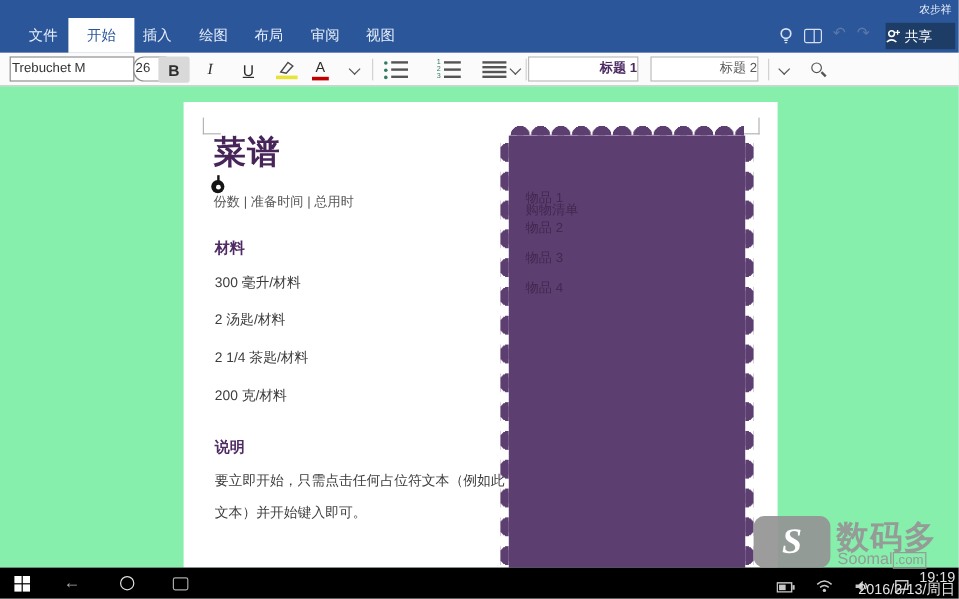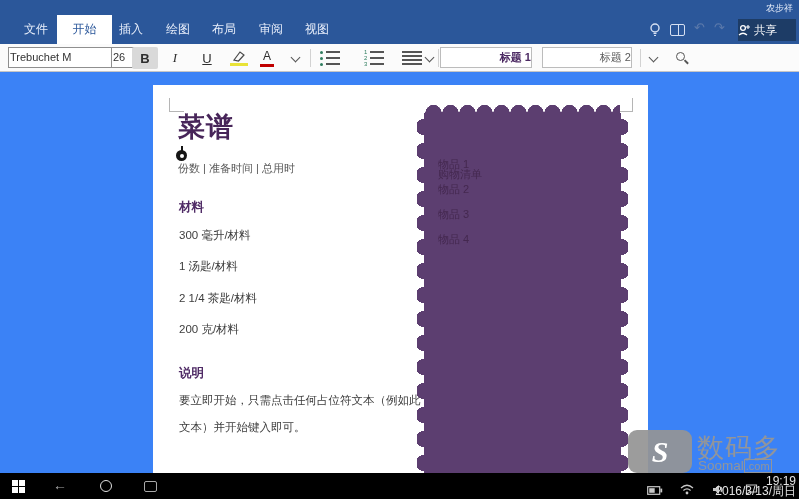--- a/index.html
+++ b/index.html
@@ -22,21 +22,21 @@
   .bulb{ left:648px; } .bookmode{ left:670px; width:15px; height:12px; border:1.5px solid #d6e0f2; border-radius:2px; top:9px;}
   .bookmode::after{ content:""; position:absolute; left:50%; top:0; bottom:0; width:1.5px; background:#d6e0f2; }
   .undo-ic{ left:694px; color:#5b79ab; font-size:13px; top:5px;} .redo-ic{ left:714px; color:#5b79ab; font-size:13px; top:5px;}
   .share-btn { position:absolute; left:738px; top:4px; width:58px; height:22px; background:#1d3c66; color:#fff;
     font-size:11.5px; display:flex; align-items:center; justify-content:flex-start; gap:4px; }
 
   
   .toolbar { position:absolute; left:0; top:44px; width:799px; height:28px; background:#fbfbfb; border-bottom:1px solid #c6c6c6; }
   .inputbox { position:absolute; top:3px; height:21px; background:#fff; border:1px solid #8f8f8f; font-size:11px; color:#333;
     line-height:19px; padding-left:1px; }
-  .fontname { left:8px; width:104px; } .fontsize { left:111px; width:35px; }
+  .fontname { left:8px; width:104px; } .fontsize { left:111px; width:35px;border-radius:9px; }
   .tb-btn { position:absolute; top:3px; height:22px; display:flex; align-items:center; justify-content:center; font-size:13px; color:#2e2e2e; }
   .btn-bold { left:132px; width:26px; background:#d9d9d9; border-radius:2px; font-weight:bold; }
   .btn-italic { left:164px; width:22px; font-family:"Liberation Serif", serif; font-style:italic; }
   .btn-underline { left:196px; width:22px; text-decoration:underline; }
   .btn-pen { left:226px; width:26px; flex-direction:column; }
   .pen-bar { width:18px; height:3.5px; background:#e9e337; margin-top:1px; }
   .btn-fontcolor { left:256px; width:22px; flex-direction:column; font-size:12px; }
   .red-bar { width:14px; height:3.5px; background:#c00000; margin-top:1px; }
   .chev { position:absolute; width:7px; height:7px; border-right:1.5px solid #555; border-bottom:1.5px solid #555; transform:rotate(45deg); }
   .chev1 { left:292px; top:10px; } .chev2 { left:426px; top:10px; } .chev3 { left:650px; top:10px; }
@@ -49,21 +49,21 @@
   .lnum { font-size:6px; color:#2f7d5f; line-height:3px; }
   .lline { height:1.5px; background:#555; flex:1; }
   .aline { height:1.5px; background:#555; width:100%; }
   .stylebox { position:absolute; top:3px; height:21px; background:#fff; border:1px solid #bcbcbc; font-size:11px; line-height:19px; padding-left:9px;text-align:right; }
   .style1 { left:440px; width:92px; color:#4c2a63; font-weight:bold; }
   .style2 { left:542px; width:90px; color:#595959; }
   .search-ico { position:absolute; left:676px; top:8px; width:9px; height:9px; border:1.5px solid #555; border-radius:50%; }
   .search-ico::after { content:""; position:absolute; left:7px; top:8px; width:5px; height:1.5px; background:#555; transform:rotate(45deg); }
 
   
-  .docarea { position:absolute; left:0; top:72px; width:799px; height:401px; background:#3b82f6; }
+  .docarea { position:absolute; left:0; top:72px; width:799px; height:401px; background:#86efac; }
   .page { position:absolute; left:153px; top:13px; width:495px; height:388px; background:#ffffff; }
   .cmark { position:absolute; width:15px; height:14px; }
   .cm-tl { left:16px; top:13px; border-left:1px solid #b5b5b5; border-bottom:1px solid #b5b5b5; }
   .cm-tr { left:465px; top:13px; border-right:1px solid #b5b5b5; border-bottom:1px solid #b5b5b5; }
 
   .doc-h1 { position:absolute; left:25px; top:24px; font-size:27px; font-weight:bold; color:#472559; letter-spacing:1px; }
   .gripper { position:absolute; left:23px; top:61px; width:12px; height:16px; }
   .gripper .stem { position:absolute; left:5px; top:0; width:2px; height:5px; background:#151515; }
   .gripper .ball { position:absolute; left:0; top:4px; width:11px; height:11px; background:#151515; border-radius:50%; }
   .gripper .ball::after { content:""; position:absolute; left:3.5px; top:3.5px; width:4px; height:4px; background:#fff; border-radius:50%; }
@@ -88,21 +88,21 @@
     background-size:7px 24px; background-repeat:repeat-y; }
   .shop-title { position:absolute; left:14px; top:18px; font-size:11px; color:#44284f;margin-top:36px; }
   .shop-item { position:absolute; left:14px; font-size:11px; color:#44284f; }
   .si0{top:44px;} .si1{top:69px;} .si2{top:94px;} .si3{top:119px;}
 
   
   .watermark { position:absolute; left:628px; top:430px; width:165px; height:43px; z-index:50; }
   .wm-logo { position:absolute; left:0; top:0; width:64px; height:43px; background:rgba(148,148,148,0.93); border-radius:9px;
     display:flex; align-items:center; justify-content:center; color:#fff; font-size:30px; font-weight:bold;
     font-family:"Liberation Serif", serif; font-style:italic; }
-  .wm-brand { position:absolute; left:69px; top:0px; font-size:27px; font-weight:normal; color:rgba(150,150,150,0.95); letter-spacing:1px; }
+  .wm-brand { position:absolute; left:69px; top:0px; font-size:27px; font-weight:bold; color:rgba(150,150,150,0.95); letter-spacing:1px; }
   .wm-site { position:absolute; left:70px; top:28px; font-size:13.5px; color:rgba(150,150,150,0.95); }
   .wm-suffix { border:1px solid rgba(150,150,150,0.95); padding:0 1px; font-size:11px; }
 
   
   .taskbar { position:absolute; left:0; top:473px; width:799px; height:26px; background:#000; }
   .win-logo { position:absolute; left:12px; top:7px; width:13px; height:13px; display:grid;
     grid-template-columns:6px 6px; grid-template-rows:6px 6px; gap:1px; }
   .win-logo div { background:#fff; }
   .back-arrow { position:absolute; left:53px; top:4px; color:#a9a9a9; font-size:14px; }
   .cortana { position:absolute; left:100px; top:7px; width:12px; height:12px; border:1.7px solid #e0e0e0; border-radius:50%; }
@@ -222,21 +222,21 @@
 
       <div class="doc-h1">菜谱</div>
       <div class="gripper">
         <div class="stem"></div>
           <div class="ball"></div>
       </div>
       <div class="doc-meta">份数 | 准备时间 | 总用时</div>
 
       <div class="doc-h2 h-ing">材料</div>
       <div class="ing ing0">300 毫升/材料</div>
-      <div class="ing ing1">1 汤匙/材料</div>
+      <div class="ing ing1">2 汤匙/材料</div>
       <div class="ing ing2">2 1/4 茶匙/材料</div>
       <div class="ing ing3">200 克/材料</div>
 
       <div class="doc-h2 h-ins">说明</div>
       <div class="ins-line insl0">要立即开始，只需点击任何占位符文本（例如此</div>
       <div class="ins-line insl1">文本）并开始键入即可。</div>
 
       <div class="shopbox">
         <div class="sc-top"></div>
         <div class="sc-left"></div>

